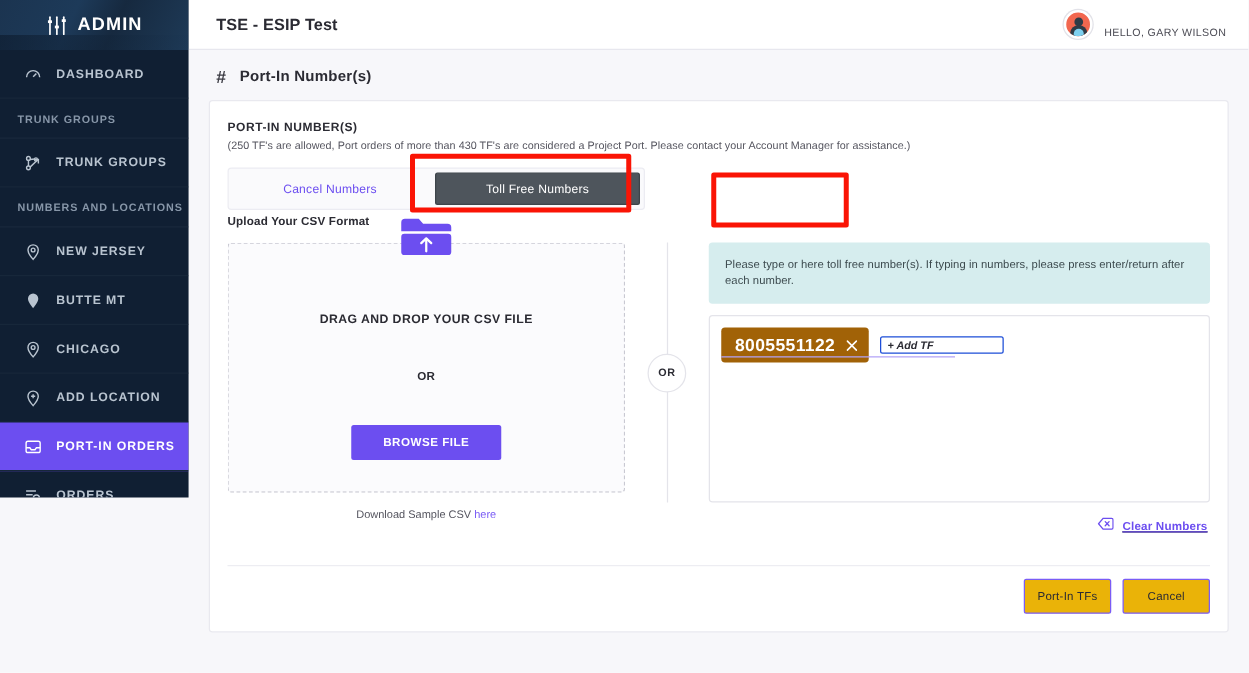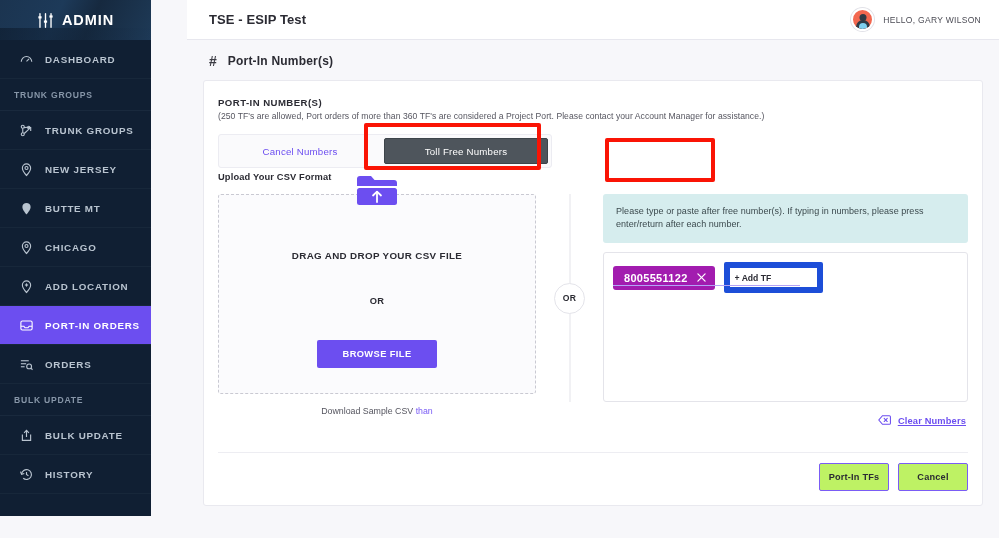--- a/index.html
+++ b/index.html
@@ -6,21 +6,21 @@
   html, body {
     width: 999px; height: 538px;
     overflow: hidden;
     font-family: "Liberation Sans", sans-serif;
     background: #f7f7fa;
   }
   .app { display: flex; width: 999px; height: 538px; }
 
   
   .sidebar {
-    width: 151px; height: 516px;
+    width: 151px; height: 398px;
     background: #101f33;
     flex: 0 0 151px;
     overflow: hidden;
     position: relative;
   }
   .brand {
     height: 40px;
     background: linear-gradient(115deg, #1b3450 0%, #1d3a59 38%, #16293f 60%, #1e3a57 100%);
     display: flex; align-items: center; justify-content: center;
     position: relative;
@@ -52,29 +52,29 @@
     display: flex; align-items: center; justify-content: center;
     flex: 0 0 16px;
   }
   .nav-item.active {
     background: #6c4ef0; color: #ffffff;
   }
   .nav-item.active .ni-icon svg { stroke: #ffffff; }
   .nav-item svg { stroke: #b9c4d0; fill: none; stroke-width: 1.5; }
 
   
-  .main { flex: 1; height: 538px; background: #f7f7fa; overflow: hidden; position: relative; padding-left: 36px;}
+  .main { flex: 1; height: 538px; background: #f7f7fa; overflow: hidden; position: relative;}
   .topbar {
     height: 40px; background: #ffffff;
     display: flex; align-items: center; justify-content: space-between;
     padding: 0 18px 0 22px;
     border-bottom: 1px solid #e7e7ee;
   }
   .topbar-title { font-size: 13px; color: #2b2b33; font-weight: bold; letter-spacing: .1px;}
-  .user-box { display: flex; align-items: center; gap: 9px; cursor: pointer;}
+  .user-box { display: flex; align-items: flex-end; gap: 9px; cursor: pointer;}
   .avatar {
     width: 23px; height: 23px; border-radius: 50%;
     background: #f2674f; border: 2px solid #ffffff;
     box-shadow: 0 0 0 1px #e2e2e8;
     overflow: hidden; position: relative;
   }
   .avatar .head {
     position: absolute; width: 7px; height: 7px; border-radius: 50%;
     background: #2f3b46; left: 50%; top: 4px; transform: translateX(-50%);
   }
@@ -180,33 +180,34 @@
     letter-spacing: .05px;
   }
   .tag-area {
     margin-top: 9px; flex: 1;
     border: 1px solid #e4e4ea; border-radius: 3px;
     background: #ffffff; padding: 9px 9px 0 9px;
     position: relative;
   }
   .tag-row { display: flex; align-items: center; gap: 9px; }
   .tag-chip {
-    background: #a21caf; color: #ffffff; border-radius: 3px;
-    font-size: 11px; font-weight: bold; letter-spacing: .3px;
+    background: #a16207; color: #ffffff; border-radius: 3px;
+    font-size: 14px; font-weight: bold; letter-spacing: .3px;
     padding: 6px 9px 6px 11px;
     display: flex; align-items: center; gap: 9px;
     cursor: default;
   }
   .tag-x { cursor: pointer; display: flex; }
   .tag-input {
-    border: 6px solid #1d4ed8; border-radius: 2px;
-    height: 31px; width: 99px;
+    border: 1px solid #1d4ed8; border-radius: 2px;
+    height: 14px; width: 99px;
     font-size: 8.6px; font-weight: bold; color: #2b2b33;
     padding: 1px 5px; outline: none; font-family: inherit;
     background: #ffffff;
+    font-style: italic;
   }
   .tag-input::placeholder { color: #2b2b33; opacity: 1; font-weight: bold;}
   .tag-underline {
     position: absolute; left: 9px; top: 32px; width: 187px; height: 1px;
     background: #b3a3f7;
   }
   .chip-highlight {
     position: absolute; left: 401px; top: 57px;
     width: 110px; height: 44px;
     border: 4px solid #fa1405; border-radius: 2px; pointer-events: none;
@@ -223,23 +224,23 @@
 
   .footer-sep {
     position: absolute; left: 14px; right: 14px; bottom: 52px;
     height: 1px; background: #ededf2;
   }
   .footer-btns {
     position: absolute; right: 14px; bottom: 14px;
     display: flex; gap: 9px;
   }
   .btn-outline {
-    border: 1px solid #7a5cf5; background: #bef264;
+    border: 1px solid #7a5cf5; background: #eab308;
     border-radius: 2px; font-family: inherit;
-    font-size: 9.2px; font-weight: bold; color: #2b2b33;
+    font-size: 9.2px; font-weight: normal; color: #2b2b33;
     padding: 8px 0; width: 70px; cursor: pointer; letter-spacing: .2px; margin-top: 36px;
   }
 </style>
 </head>
 <body>
 
 <div class="app">
 
   <aside class="sidebar">
     <div class="brand">
@@ -275,20 +276,21 @@
               <circle cx="5" cy="15" r="2"></circle>
               <circle cx="13" cy="6" r="1.6"></circle>
               <line x1="6.6" y1="6.2" x2="11.6" y2="5.6"></line>
               <line x1="5" y1="7" x2="5" y2="13"></line>
               <line x1="7" y1="14" x2="15" y2="6.5"></line>
               <polyline points="15.6,10.5 15.6,6 11.2,6"></polyline>
             </svg>
           </span>
           <span>TRUNK GROUPS</span>
         </div>
+        <div class="nav-section">NUMBERS AND LOCATIONS</div>
         <div class="nav-item">
           <span class="ni-icon">
             <svg viewBox="0 0 20 20" width="15" height="15">
               <path d="M10 18s5.5-6.1 5.5-10A5.5 5.5 0 0 0 4.5 8c0 3.9 5.5 10 5.5 10z"></path>
               <circle cx="10" cy="8" r="2"></circle>
             </svg>
           </span>
           <span>NEW JERSEY</span>
         </div>
         <div class="nav-item">
@@ -377,21 +379,21 @@
       </div>
     </div>
 
     <div class="page-head">
       <span class="hash-icon">#</span>
       <span class="page-title">Port-In Number(s)</span>
     </div>
 
     <div class="card">
       <div class="card-title">PORT-IN NUMBER(S)</div>
-      <div class="card-sub">(250 TF's are allowed, Port orders of more than 360 TF's are considered a Project Port. Please contact your Account Manager for assistance.)</div>
+      <div class="card-sub">(250 TF's are allowed, Port orders of more than 430 TF's are considered a Project Port. Please contact your Account Manager for assistance.)</div>
 
       <div class="tabs">
         <div class="tab">Cancel Numbers</div>
         <div class="tab active">Toll Free Numbers</div>
       </div>
       <div class="tab-highlight"></div>
 
       <div class="upload-label">Upload Your CSV Format</div>
 
       <div class="cols">
@@ -404,31 +406,31 @@
               <g stroke="#ffffff" stroke-width="1.8" fill="none" stroke-linecap="round" stroke-linejoin="round">
                 <line x1="22" y1="29" x2="22" y2="19"></line>
                 <polyline points="18,22.5 22,18.7 26,22.5"></polyline>
               </g>
             </svg>
           </span>
           <div class="dz-title">DRAG AND DROP YOUR CSV FILE</div>
           <div class="dz-or">OR</div>
           <button class="browse-btn">BROWSE FILE</button>
           <div class="dz-foot">
-            <span>Download Sample CSV </span><a>than</a>
+            <span>Download Sample CSV </span><a>here</a>
           </div>
         </div>
 
         <div class="or-col">
           <span class="or-line"></span>
           <span class="or-circle">OR</span>
         </div>
 
         <div class="right-col">
-          <div class="info-box">Please type or paste after free number(s). If typing in numbers, please press enter/return after each number.</div>
+          <div class="info-box">Please type or here toll free number(s). If typing in numbers, please press enter/return after each number.</div>
           <div class="tag-area">
             <div class="tag-row">
               <div class="tag-chip">
                 <span>8005551122</span>
                 <span class="tag-x">
                   <svg width="9" height="9" viewBox="0 0 10 10">
                     <g stroke="#ffffff" stroke-width="1.4" stroke-linecap="round">
                       <line x1="1" y1="1" x2="9" y2="9"></line>
                         <line x1="9" y1="1" x2="1" y2="9"></line>
                     </g>

